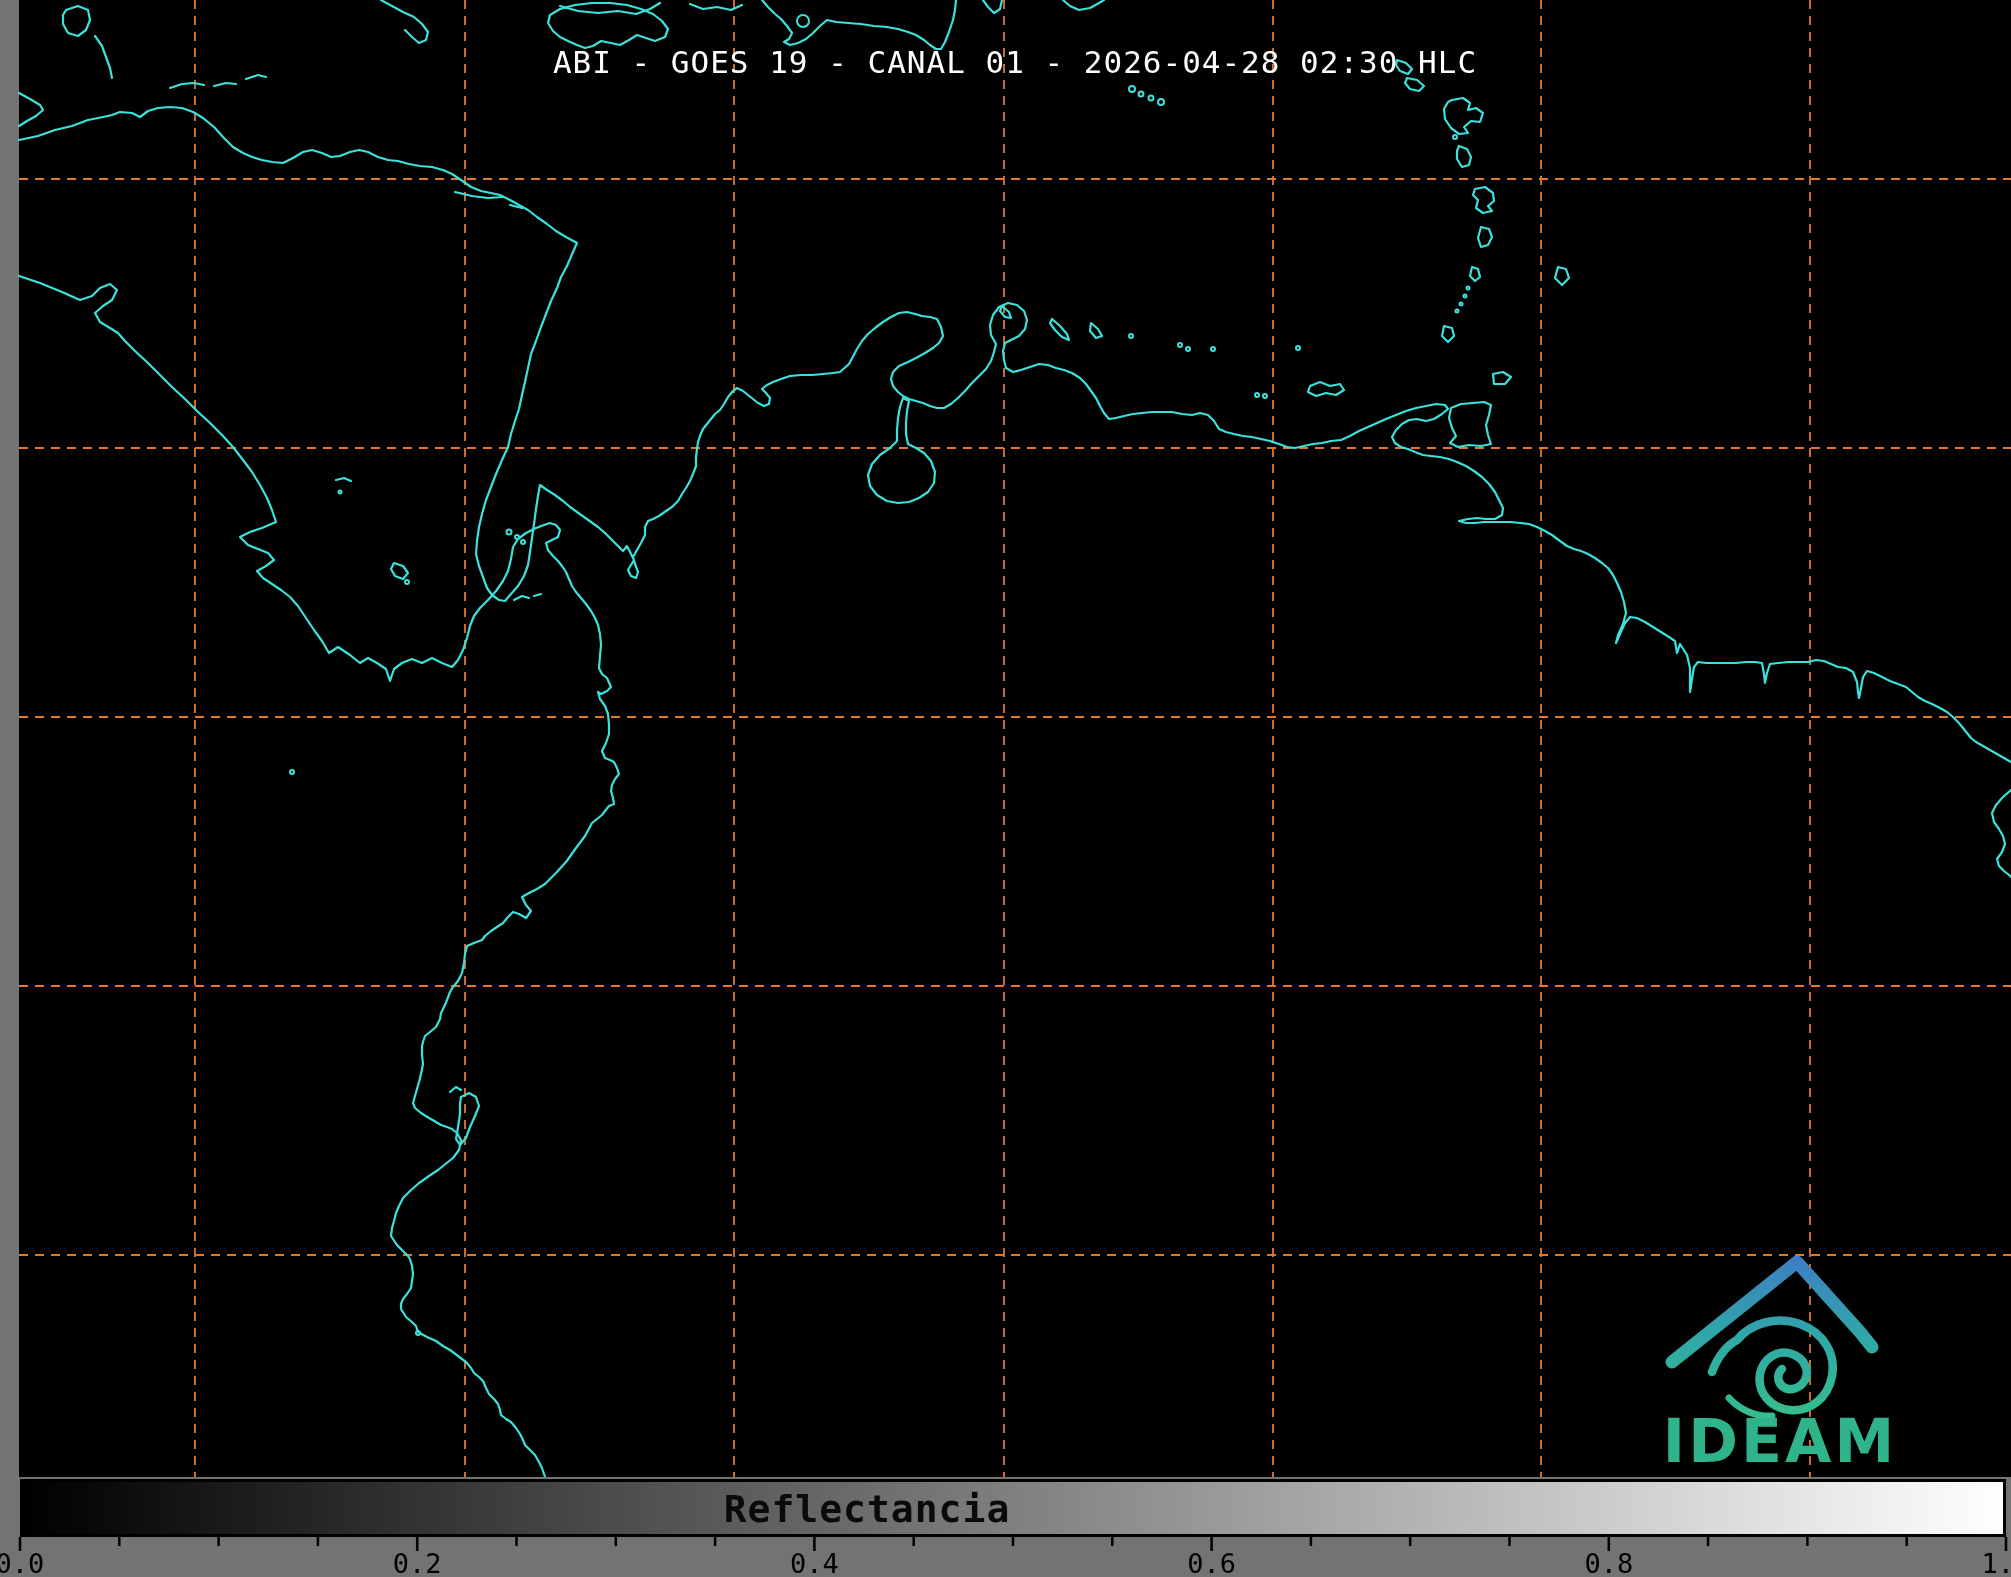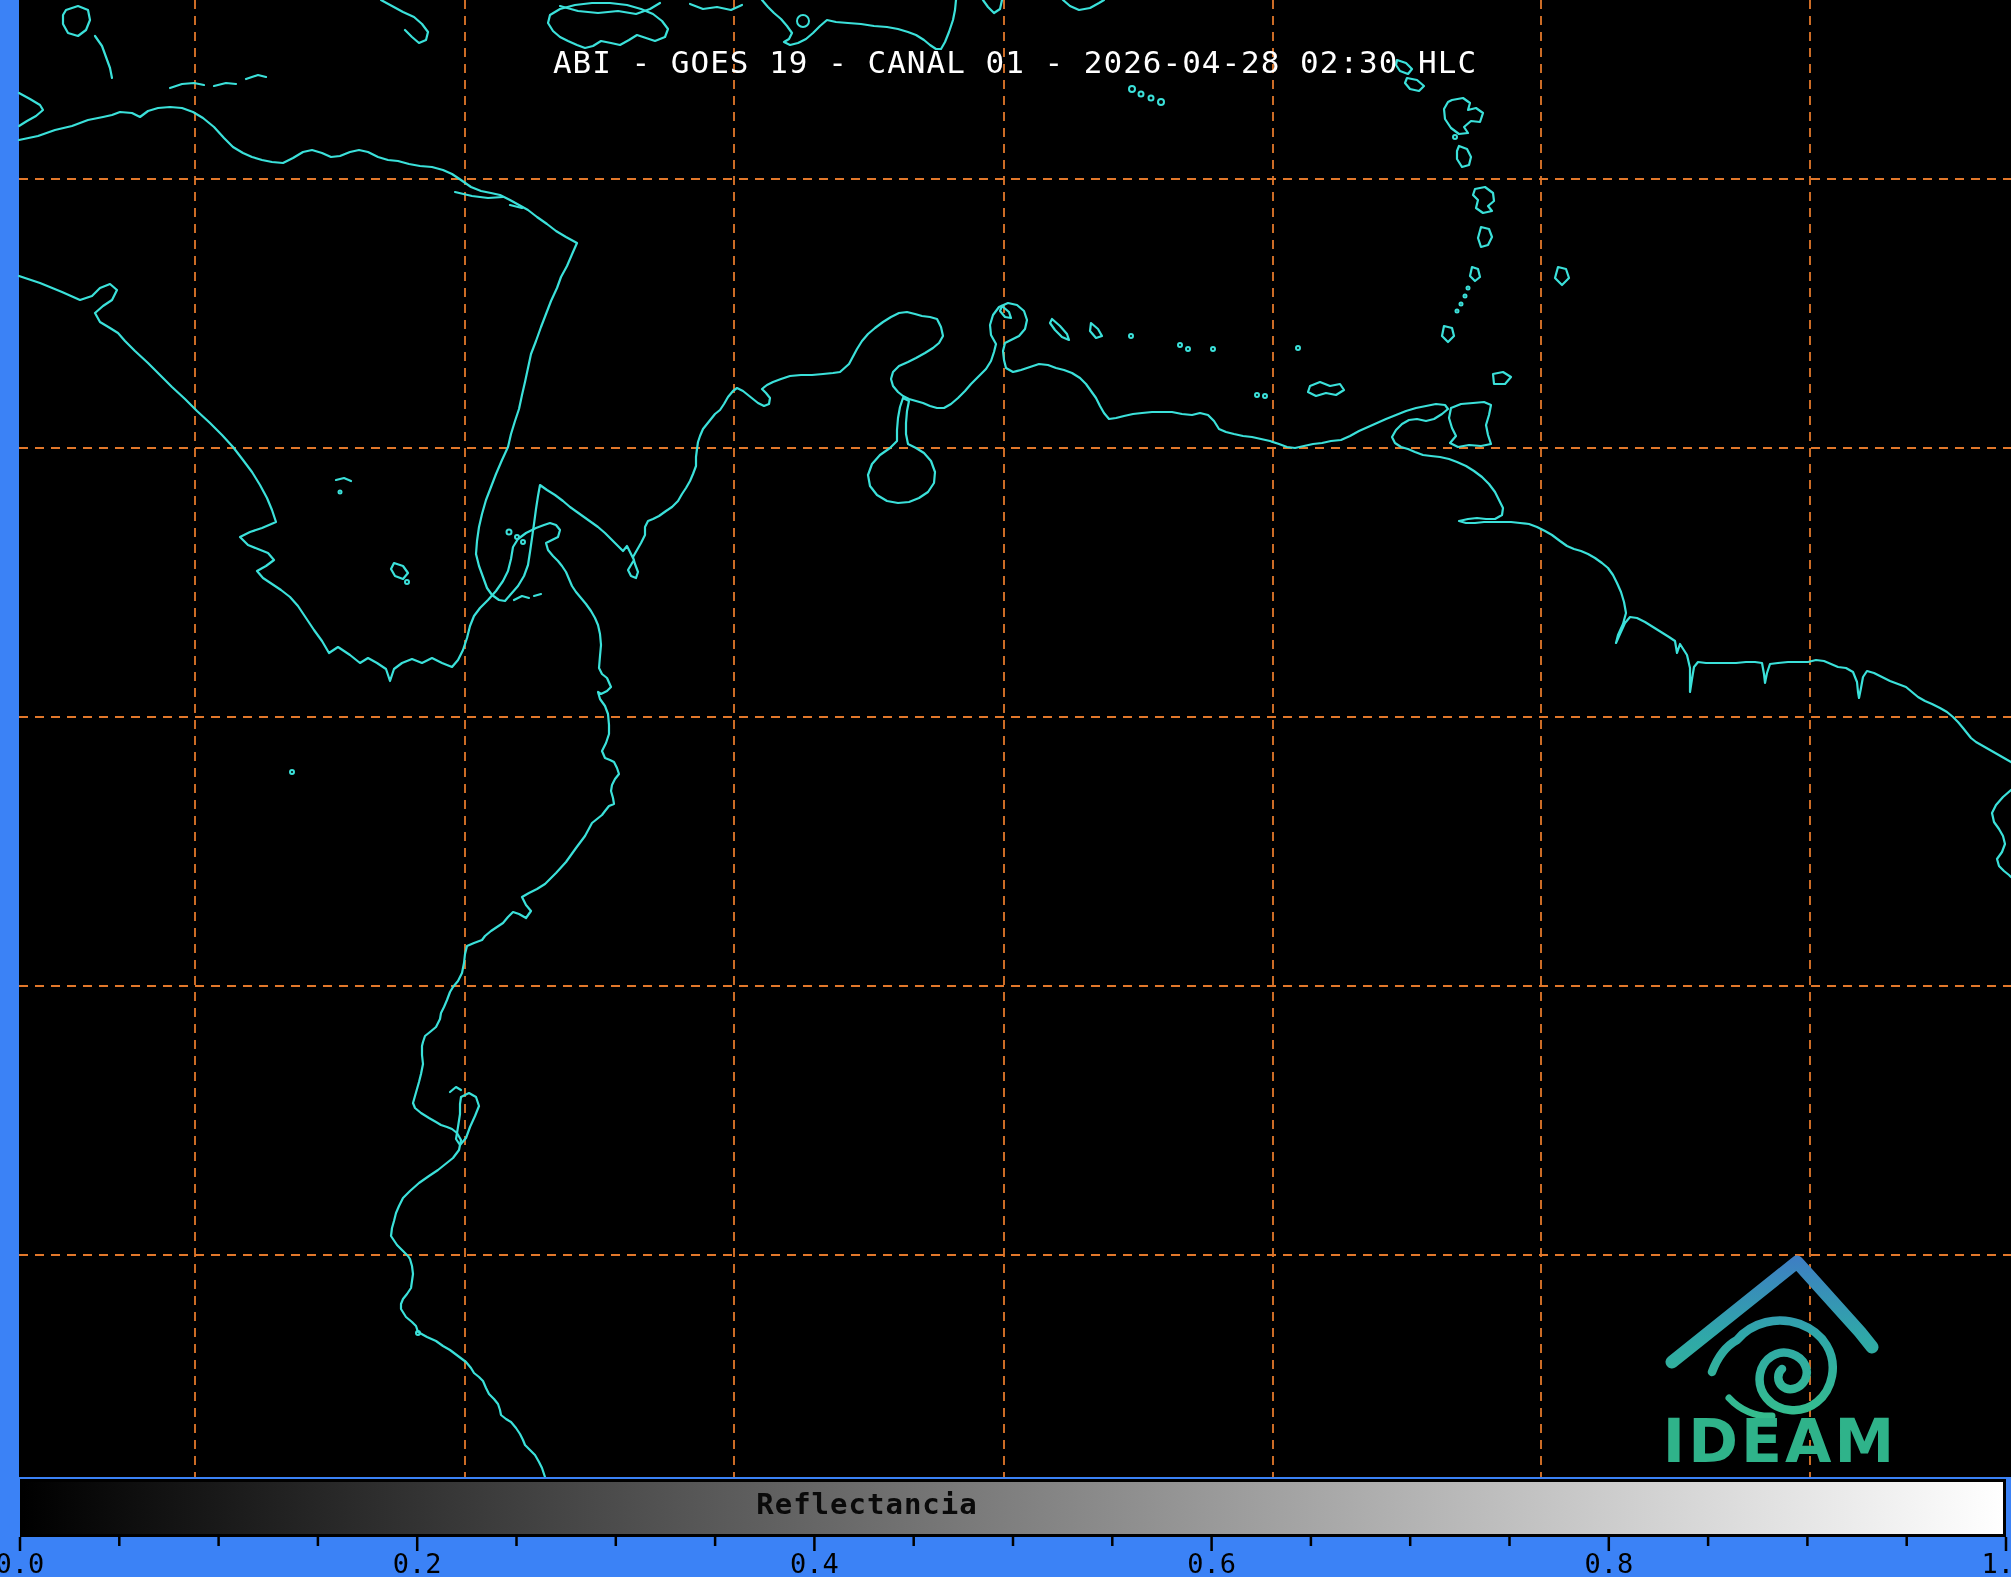--- a/index.html
+++ b/index.html
@@ -1,24 +1,24 @@
 <!DOCTYPE html>
 <html><head>
 <meta charset="utf-8">
 <style>
   html,body{margin:0;padding:0;background:#ffffff;width:2011px;height:1577px;overflow:hidden;}
-  #figure{position:relative;width:2011px;height:1577px;background:#3b82f6;font-family:"DejaVu Sans Mono","Liberation Mono",monospace;}
+  #figure{position:relative;width:2011px;height:1577px;background:#737373;font-family:"DejaVu Sans Mono","Liberation Mono",monospace;}
   #map-area{position:absolute;left:19px;top:0;width:1992px;height:1477px;background:#000000;}
   #map-svg{position:absolute;left:0;top:0;width:2011px;height:1477px;}
   #map-title{position:absolute;left:19px;top:44px;width:1992px;text-align:center;color:#ffffff;
              font-size:31px;letter-spacing:1px;white-space:pre;}
   #colorbar{position:absolute;left:20px;top:1479px;width:1980px;height:52px;border:3px solid #000000;
             background:linear-gradient(to right,#000000,#ffffff);}
   #colorbar-label{position:absolute;left:20px;top:1487px;width:1694px;text-align:center;color:#0a0a0a;
-                  font-size:29px;font-weight:bold;letter-spacing:1px;}
+                  font-size:38px;font-weight:bold;letter-spacing:1px;}
   #cbar-ticks-svg{position:absolute;left:0;top:1537px;width:2011px;height:40px;}
   .cb-tick-label{font-family:"DejaVu Sans Mono","Liberation Mono",monospace;font-size:27px;fill:#000000;}
   #logo-svg{position:absolute;left:0;top:0;width:2011px;height:1577px;pointer-events:none;}
 </style>
 </head>
 <body>
 
 <div id="figure">
 
   <div id="map-area"></div>

